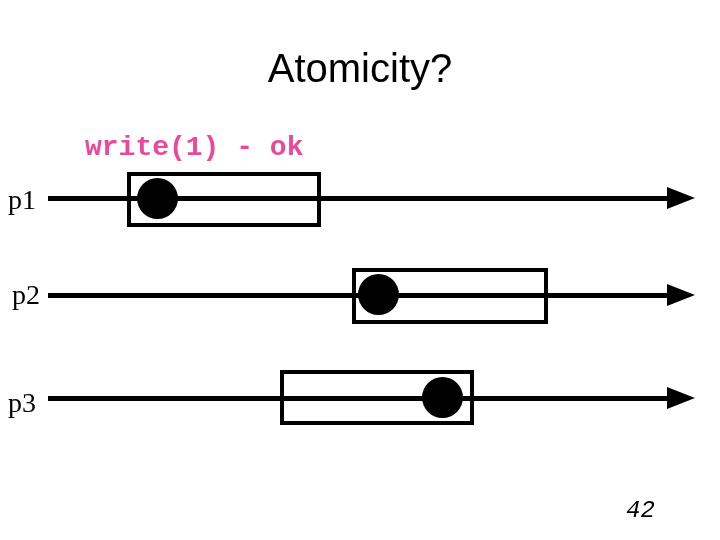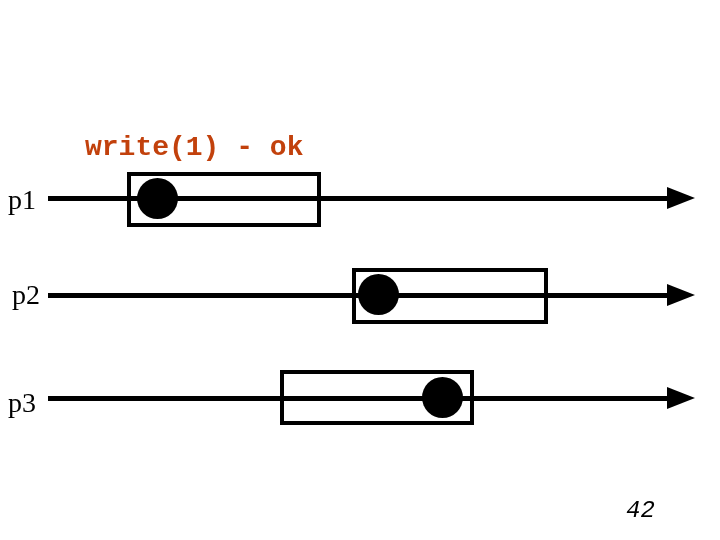--- a/index.html
+++ b/index.html
@@ -27,21 +27,21 @@
     font-weight: normal;
     line-height: 1;
     color: #000000;
   }
   .op-label {
     position: absolute;
     font-family: "Liberation Mono", "DejaVu Sans Mono", monospace;
     font-size: 28px;
     font-weight: bold;
     line-height: 1;
-    color: #c2410c;
+    color: #ec4899;
     white-space: pre;
   }
   .proc-label {
     position: absolute;
     font-family: "Liberation Serif", serif;
     font-size: 28px;
     line-height: 1;
     color: #000000;
   }
   .timeline-line {
@@ -82,20 +82,21 @@
     font-size: 24px;
     line-height: 1;
     color: #000000;
   }
 </style>
 </head>
 <body>
 
 <div class="slide">
 
+  <h1 class="title">Atomicity?</h1>
 
   <div class="op-label" style="left:85px; top:134px;">write(1) - ok</div>
   <div class="proc-label" style="left:8px; top:186px;">p1</div>
   <div class="timeline-line" style="top:195.5px;"></div>
   <div class="arrowhead" style="top:187px;"></div>
   <div class="op-rect" style="left:127px; top:172px; width:194px; height:55px;"></div>
   <div class="commit-dot" style="left:137px; top:178px;"></div>
 
   <div class="proc-label" style="left:12px; top:281px;">p2</div>
   <div class="timeline-line" style="top:292.5px;"></div>

